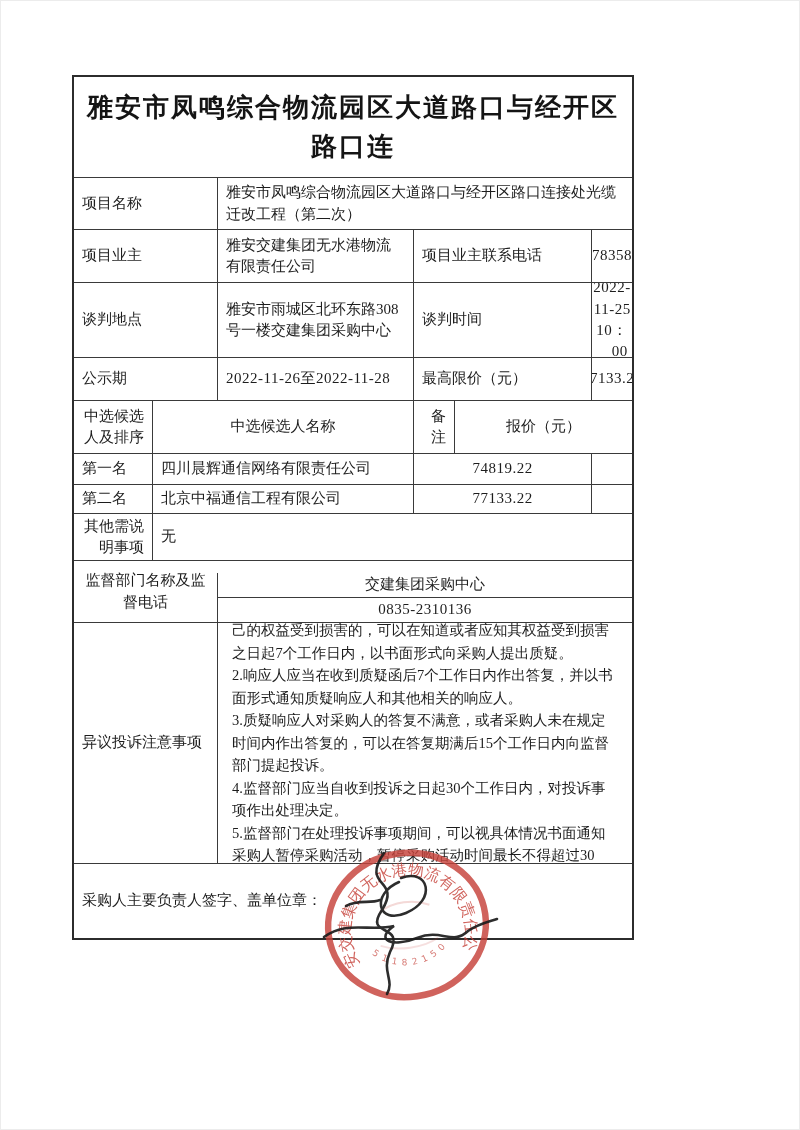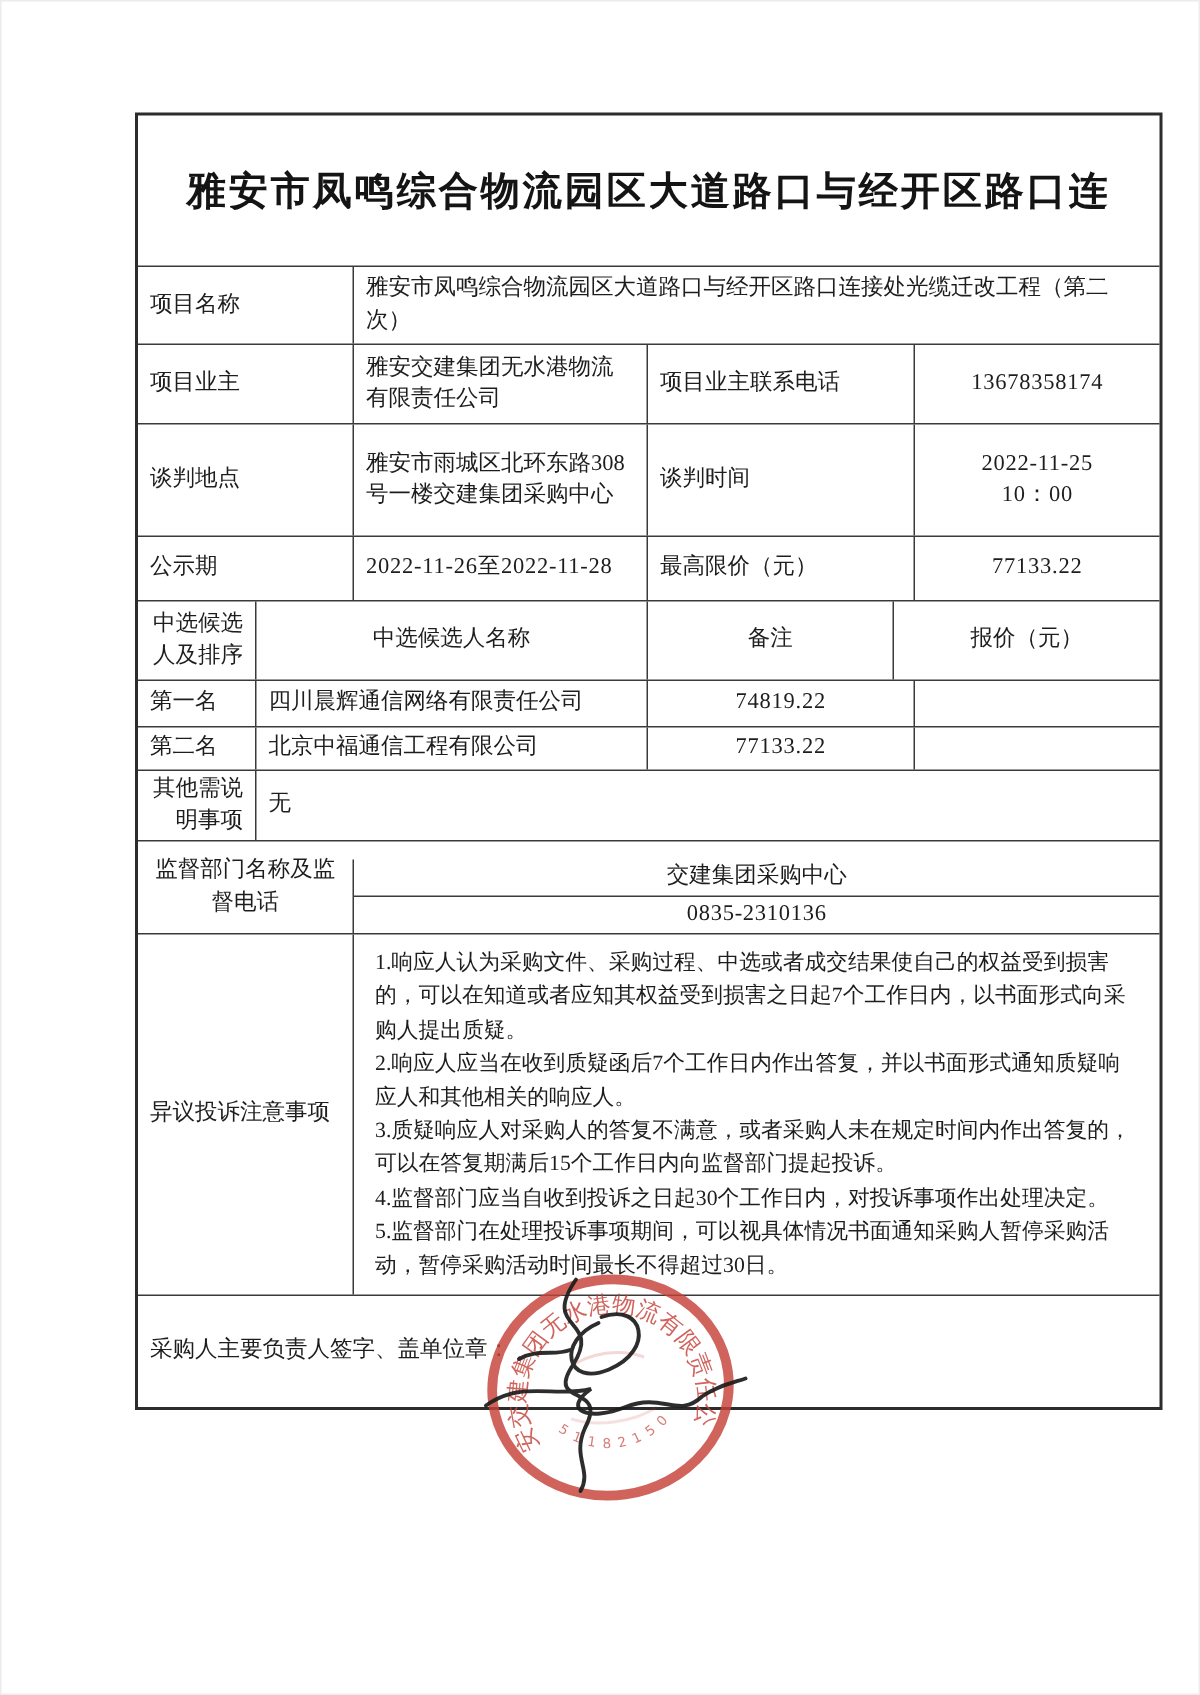--- a/index.html
+++ b/index.html
@@ -11,21 +11,21 @@
     color:#1d1d1d;
     overflow:hidden;
   }
   .page-edge{
     position:absolute;inset:0;
     border:1px solid #ececec;
     pointer-events:none;
   }
   
   .doc-table{
-    position:absolute;left:90px;top:75px;width:685px;
+    position:absolute;left:72px;top:75px;width:562px;
     border:2.5px solid #2c2c2c;
     box-sizing:border-box;
     background:transparent;
   }
   .row{display:flex;box-sizing:border-box;}
   .row + .row{border-top:1.5px solid #3a3a3a;}
   .cell{
     box-sizing:border-box;
     border-left:1.5px solid #3a3a3a;
     padding:4px 8px;

